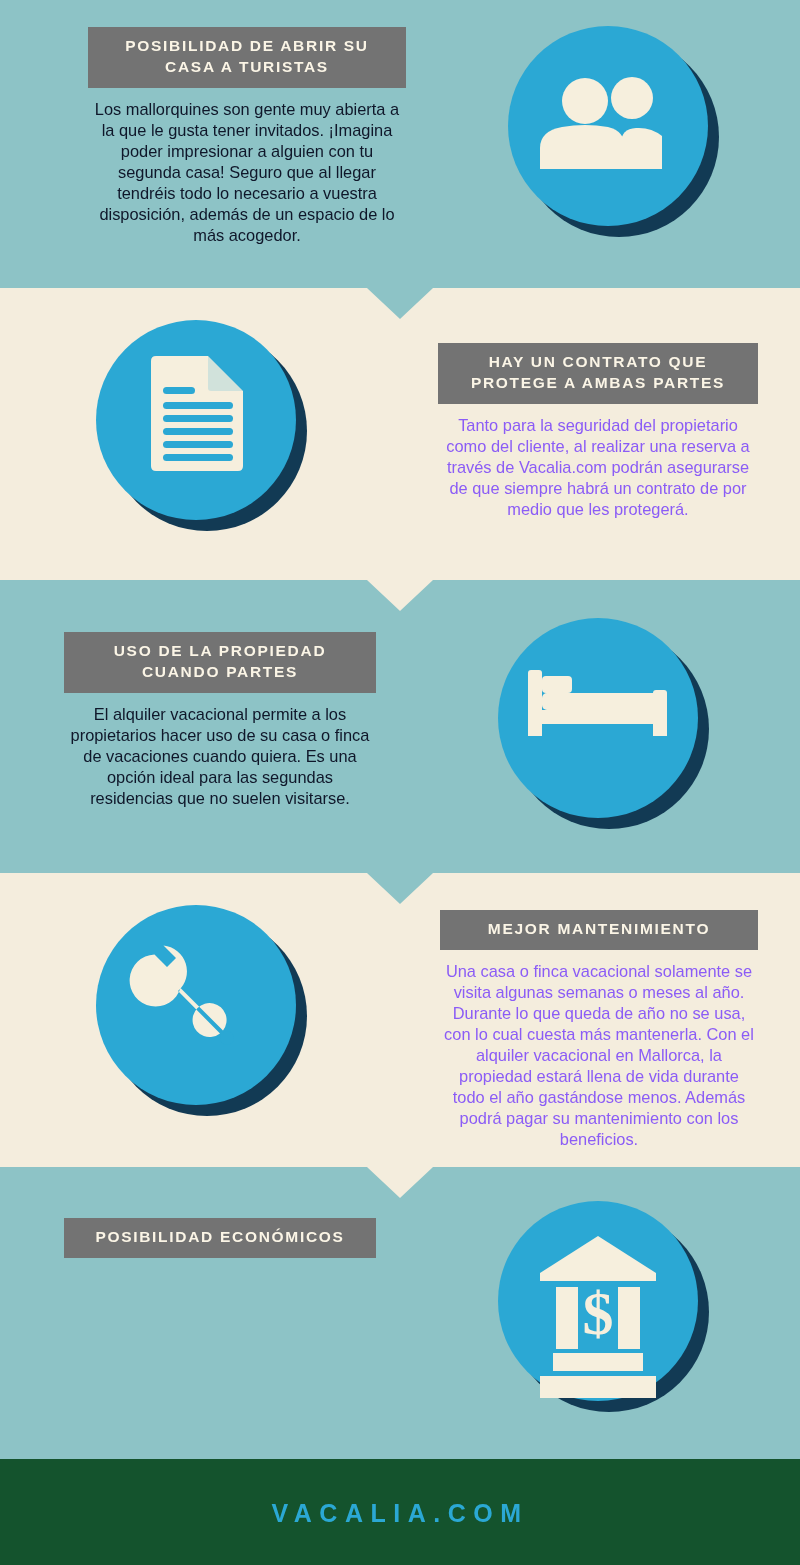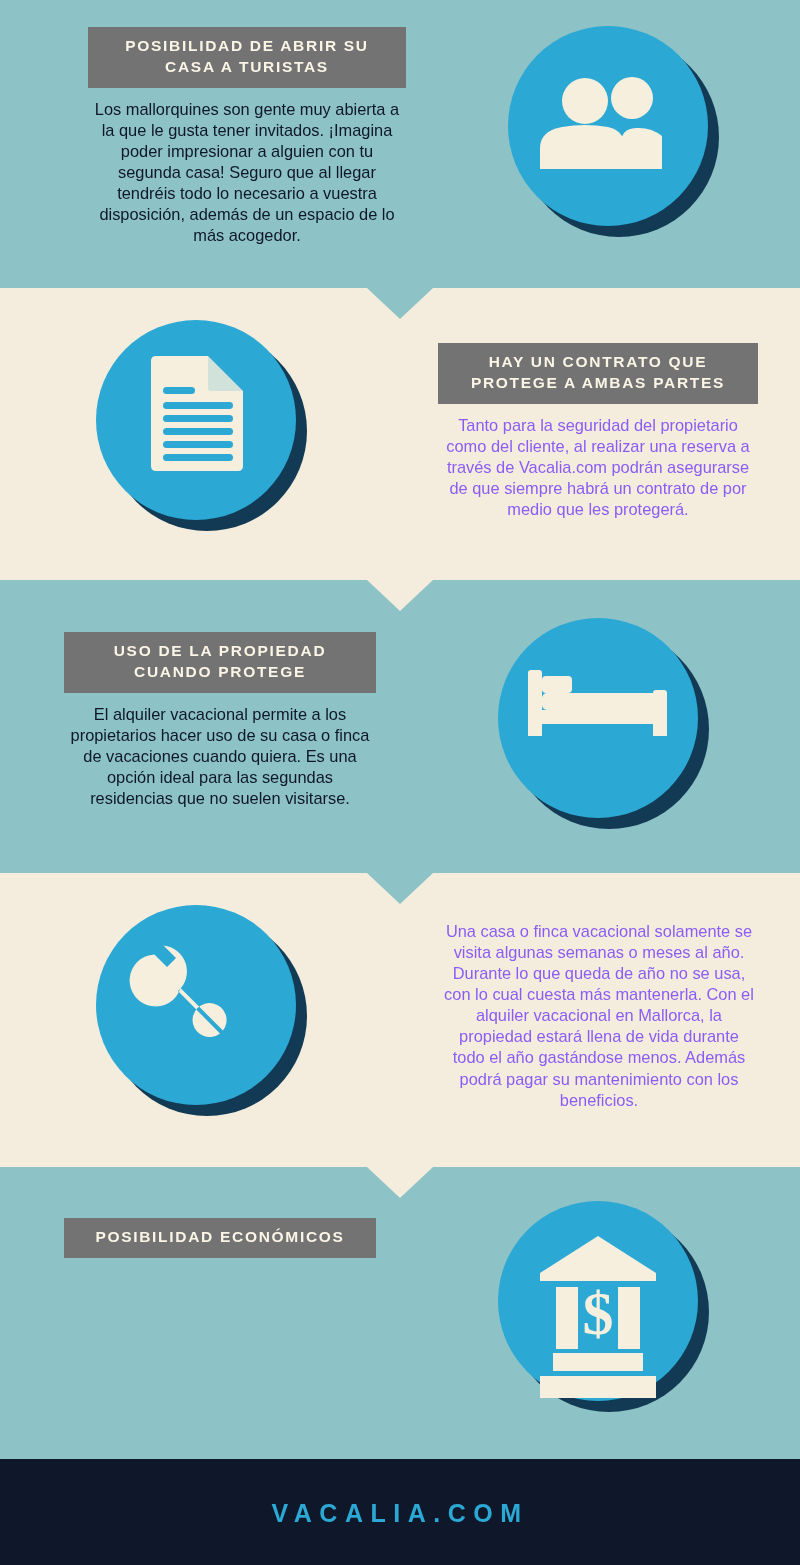--- a/index.html
+++ b/index.html
@@ -66,21 +66,21 @@
   .circle{
     position:absolute;left:0;top:0;
     width:200px;height:200px;border-radius:50%;
     background:#2BA8D4;
   }
   .circle svg{position:absolute;left:0;top:0;}
 
   
   .footer{
     position:absolute;left:0;width:800px;
-    background:#0f172a;
+    background:#14532d;
     text-align:center;
   }
   .footer-logo{
     color:#2BA8D4;
     font-weight:bold;
     font-size:25px;
     letter-spacing:7.5px;
   }
 </style>
 </head>
@@ -140,21 +140,21 @@
             <rect x="67" y="121" width="70" height="7" rx="3.5" fill="#2BA8D4"></rect>
             <rect x="67" y="134" width="70" height="7" rx="3.5" fill="#2BA8D4"></rect>
           </svg>
         </div>
       </div>
     </div>
   </div>
 
   <div class="row on-teal" style="top:580px;">
     <div class="col-text" style="left:64px;top:52px;width:312px;">
-      <div class="banner">USO DE LA PROPIEDAD CUANDO PROTEGE</div>
+      <div class="banner">USO DE LA PROPIEDAD CUANDO PARTES</div>
       <div class="body-text">El alquiler vacacional permite a los propietarios hacer uso de su casa o finca de vacaciones cuando quiera. Es una opción ideal para las segundas residencias que no suelen visitarse.</div>
     </div>
     <div class="col-icon" style="left:498px;top:38px;">
       <div class="circle-wrap">
         <div class="circle-shadow"></div>
         <div class="circle">
           <svg width="200" height="200" viewBox="0 0 200 200">
             <rect x="30" y="52" width="14" height="66" rx="3" fill="#F6EFDD"></rect>
             <rect x="44" y="58" width="30" height="17" rx="4" fill="#F6EFDD"></rect>
             <rect x="44" y="75" width="117" height="17" rx="5" fill="#F6EFDD"></rect>
@@ -163,20 +163,21 @@
             <rect x="30" y="92" width="14" height="26" fill="#F6EFDD"></rect>
             <rect x="155" y="92" width="14" height="26" fill="#F6EFDD"></rect>
           </svg>
         </div>
       </div>
     </div>
   </div>
 
   <div class="row on-cream" style="top:873px;">
     <div class="col-text" style="left:440px;top:37px;width:318px;">
+      <div class="banner">MEJOR MANTENIMIENTO</div>
       <div class="body-text">Una casa o finca vacacional solamente se visita algunas semanas o meses al año. Durante lo que queda de año no se usa, con lo cual cuesta más mantenerla. Con el alquiler vacacional en Mallorca, la propiedad estará llena de vida durante todo el año gastándose menos. Además podrá pagar su mantenimiento con los beneficios.</div>
     </div>
     <div class="col-icon" style="left:96px;top:32px;">
       <div class="circle-wrap">
         <div class="circle-shadow"></div>
         <div class="circle">
           <svg width="200" height="200" viewBox="0 0 200 200">
               <g fill="#F6EFDD">
                 <path d="M67.5 40.5
                          L80 53

